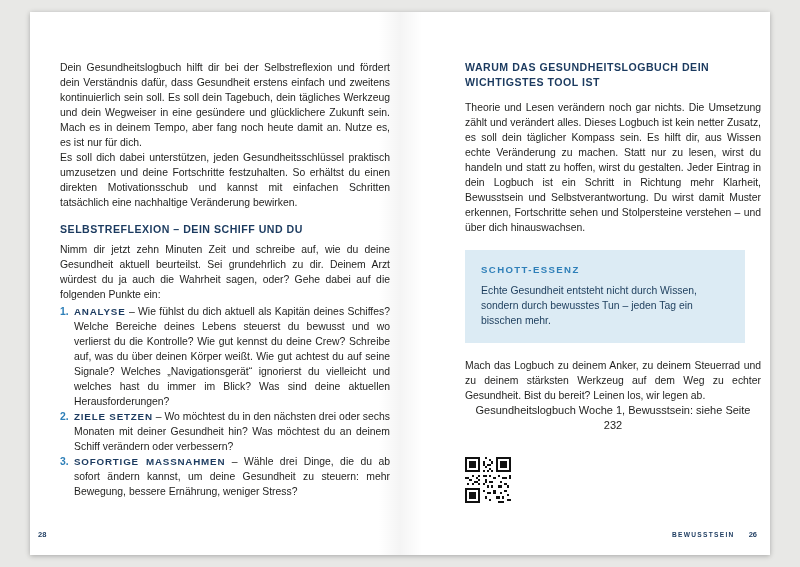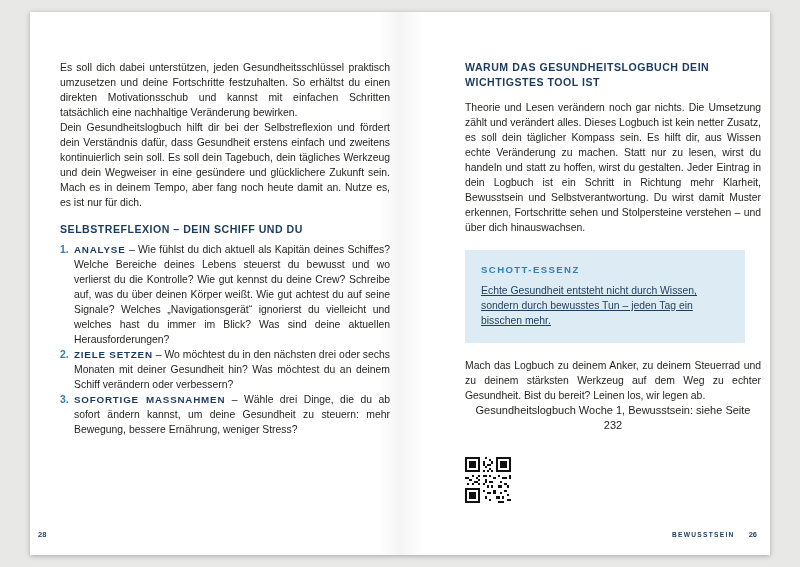--- a/index.html
+++ b/index.html
@@ -52,21 +52,21 @@
     font-weight:bold; color:#1b3a5f; letter-spacing:.8px; font-size:9.8px;
   }
   .essenz-box {
     background:#dcebf4; padding:14px 16px 15px 16px; margin:15px 16px 15px 0;
   }
   .essenz-title {
     font-size:9.6px; font-weight:bold; color:#2e7fb8;
     letter-spacing:1.4px; margin-bottom:8px;
   }
   .essenz-text {
-    font-size:10.4px; line-height:15px; color:#1c3d5c; text-align:left;text-decoration:underline;
+    font-size:10.4px; line-height:15px; color:#1c3d5c; text-align:left;
   }
   .highlight-text {
     font-size:10.4px; line-height:15px; font-weight:bold; color:#2e7fb8;
     text-align:justify;
   }
   .reference-text { font-size:11px; line-height:15px;text-align:center; }
   .qr-row { display:flex; gap:10px; margin-top:24px; align-items:flex-start; }
   .qr-box { flex:0 0 46px; }
   .qr-caption {
     font-size:8.6px; line-height:11.5px; color:#1f1f1d; width:150px; padding-top:2px;
@@ -85,25 +85,26 @@
   .pagenum-right { font-size:7.5px; font-weight:bold; color:#1b3a5f; }
 </style>
 </head>
 <body>
 
 <div class="spread">
   <div class="gutter"></div>
 
   <div>
     <div class="col-left">
+      <p class="body-text">Dein Gesundheitslogbuch hilft dir bei der Selbstreflexion und fördert dein Verständnis dafür, dass Gesundheit erstens einfach und zweitens kontinuierlich sein soll. Es soll dein Tagebuch, dein tägliches Werkzeug und dein Wegweiser in eine gesündere und glücklichere Zukunft sein. Mach es in deinem Tempo, aber fang noch heute damit an. Nutze es, es ist nur für dich.</p>
       <p class="body-text">Es soll dich dabei unterstützen, jeden Gesundheitsschlüssel praktisch umzusetzen und deine Fortschritte festzuhalten. So erhältst du einen direkten Motivationsschub und kannst mit einfachen Schritten tatsächlich eine nachhaltige Veränderung bewirken.</p>
-      <p class="body-text">Dein Gesundheitslogbuch hilft dir bei der Selbstreflexion und fördert dein Verständnis dafür, dass Gesundheit erstens einfach und zweitens kontinuierlich sein soll. Es soll dein Tagebuch, dein tägliches Werkzeug und dein Wegweiser in eine gesündere und glücklichere Zukunft sein. Mach es in deinem Tempo, aber fang noch heute damit an. Nutze es, es ist nur für dich.</p>
 
       <h2 class="section-heading">SELBSTREFLEXION – DEIN SCHIFF UND DU</h2>
 
+      <p class="body-text">Nimm dir jetzt zehn Minuten Zeit und schreibe auf, wie du deine Gesundheit aktuell beurteilst. Sei grundehrlich zu dir. Deinem Arzt würdest du ja auch die Wahrheit sagen, oder? Gehe dabei auf die folgenden Punkte ein:</p>
 
       <div class="rlist">
         <div class="li-row">
           <span class="li-num">1.</span>
           <div class="li-body body-text">
             <span class="li-kw">ANALYSE</span>
             <span>– Wie fühlst du dich aktuell als Kapitän deines Schiffes? Welche Bereiche deines Lebens steuerst du bewusst und wo verlierst du die Kontrolle? Wie gut kennst du deine Crew? Schreibe auf, was du über deinen Körper weißt. Wie gut achtest du auf seine Signale? Welches „Navigationsgerät“ ignorierst du vielleicht und welches hast du immer im Blick? Was sind deine aktuellen Herausforderungen?</span>
           </div>
         </div>
         <div class="li-row">

